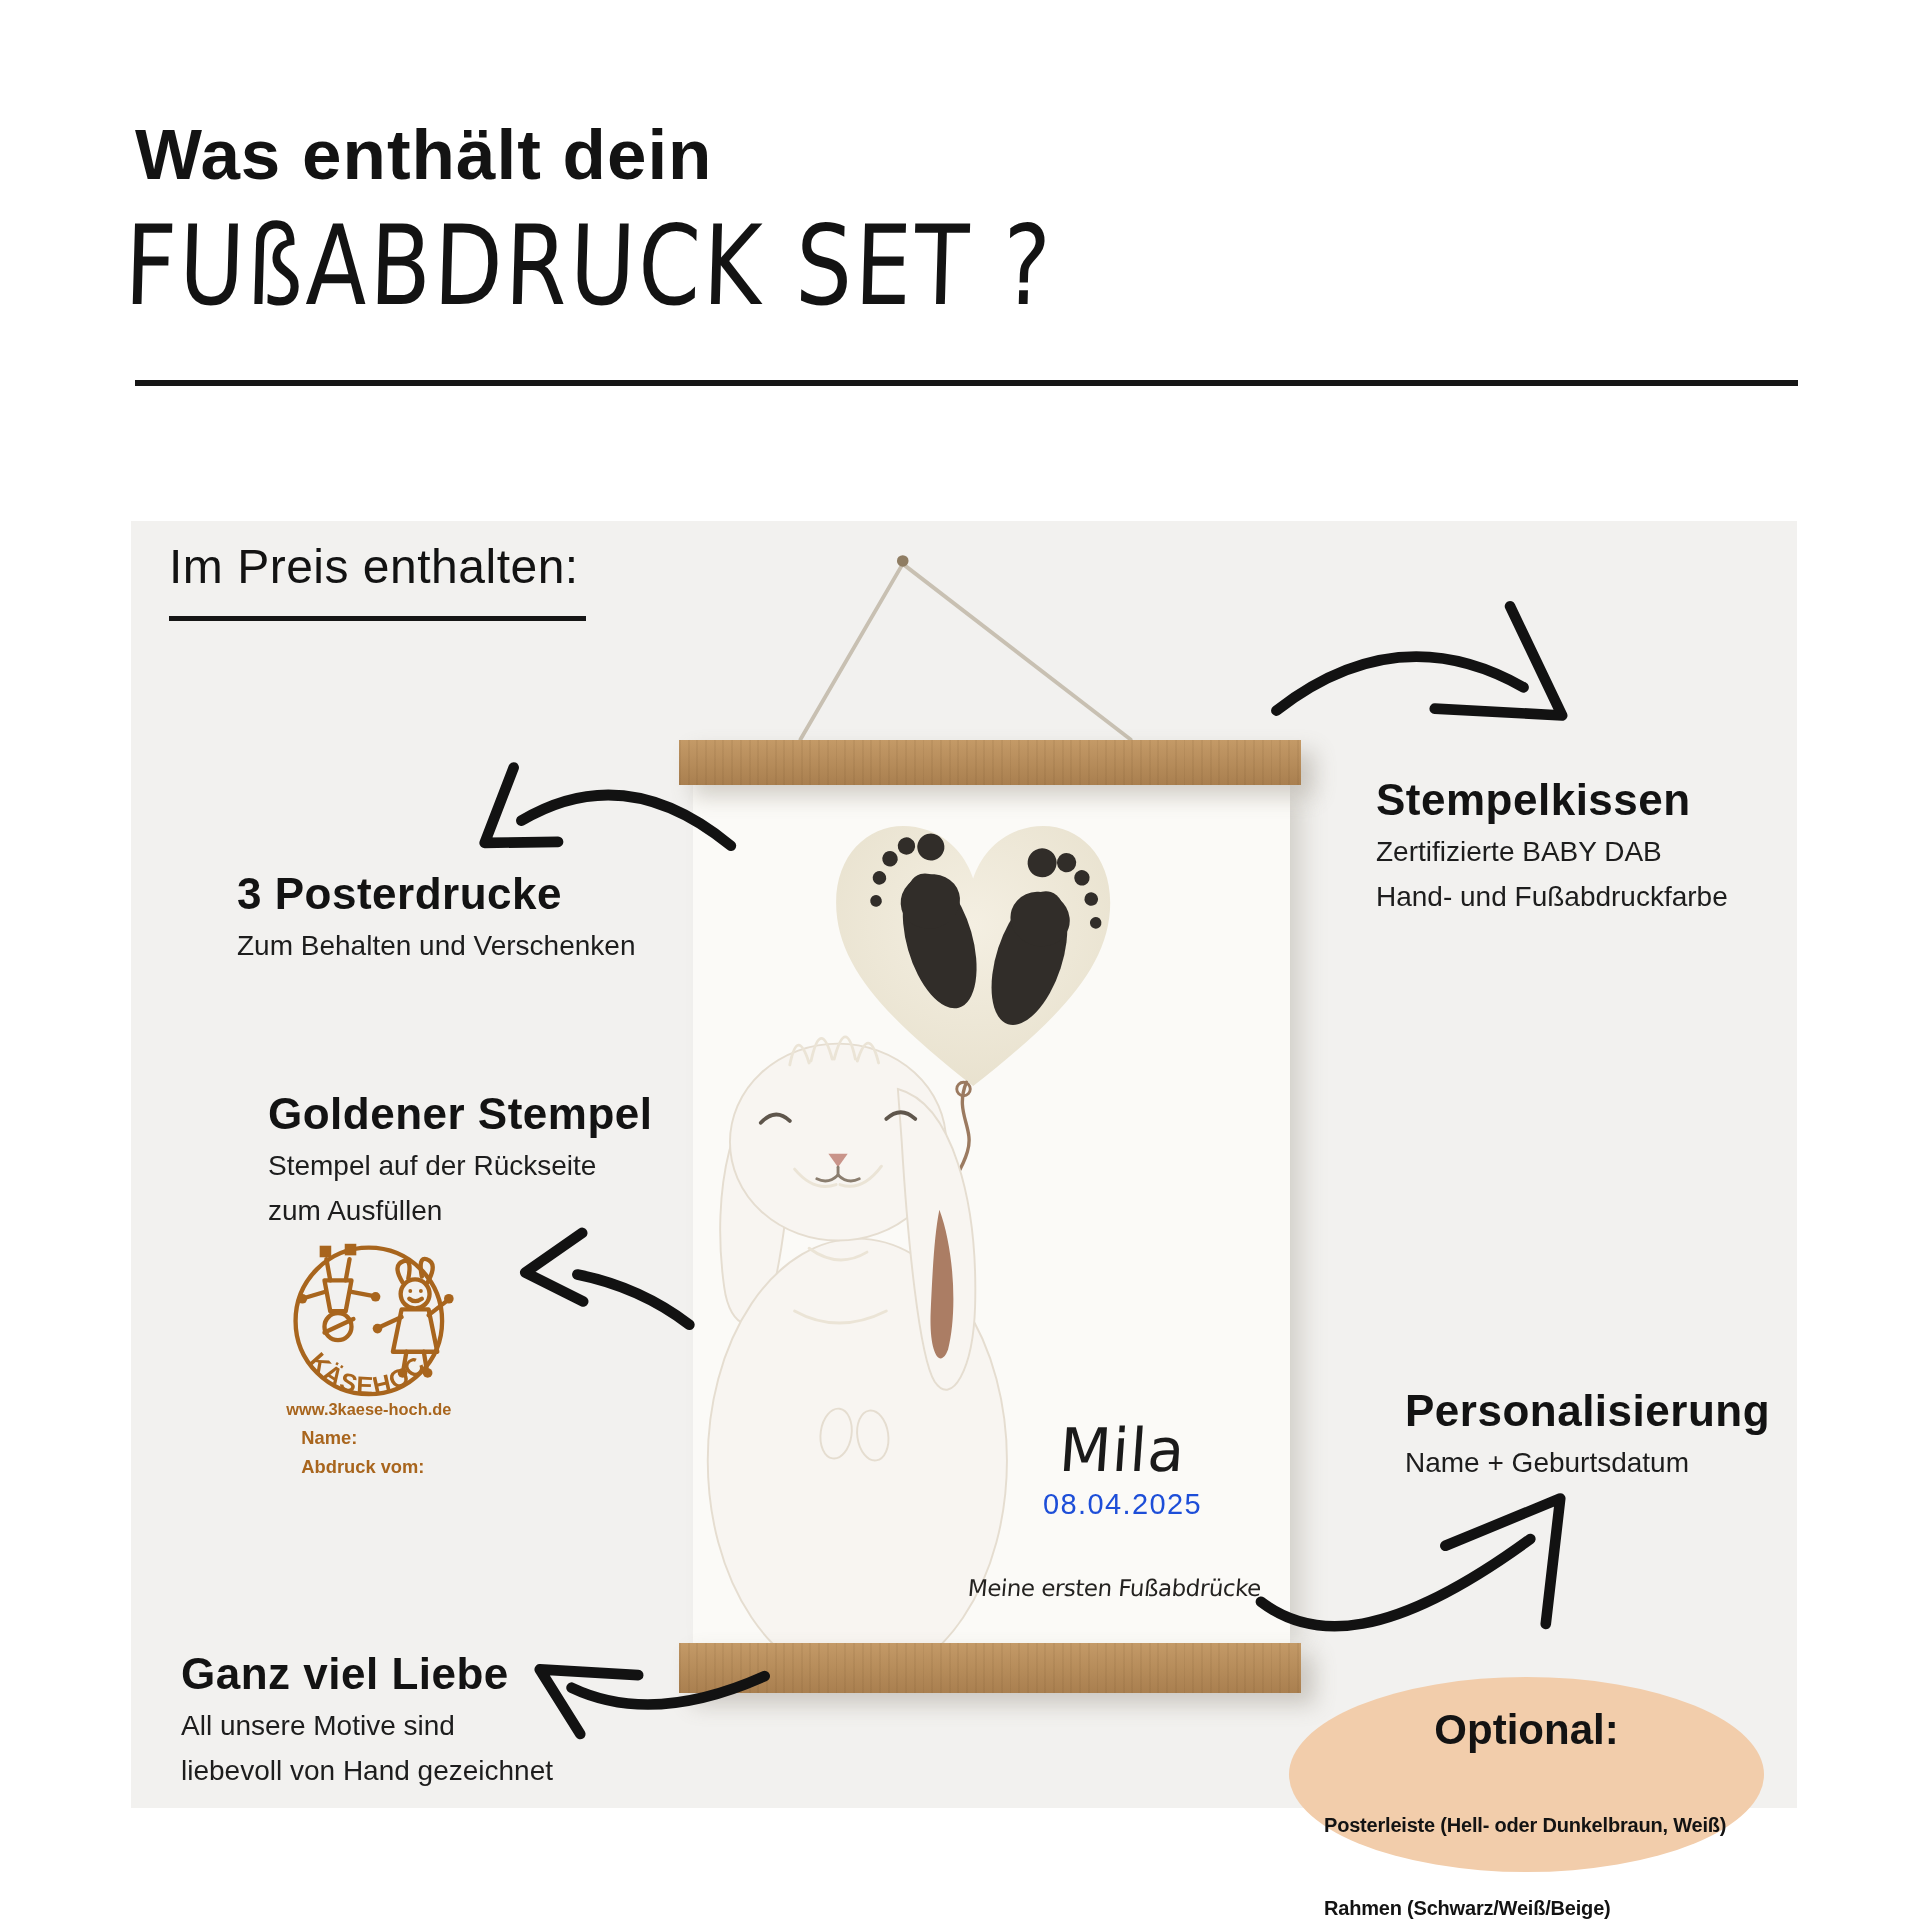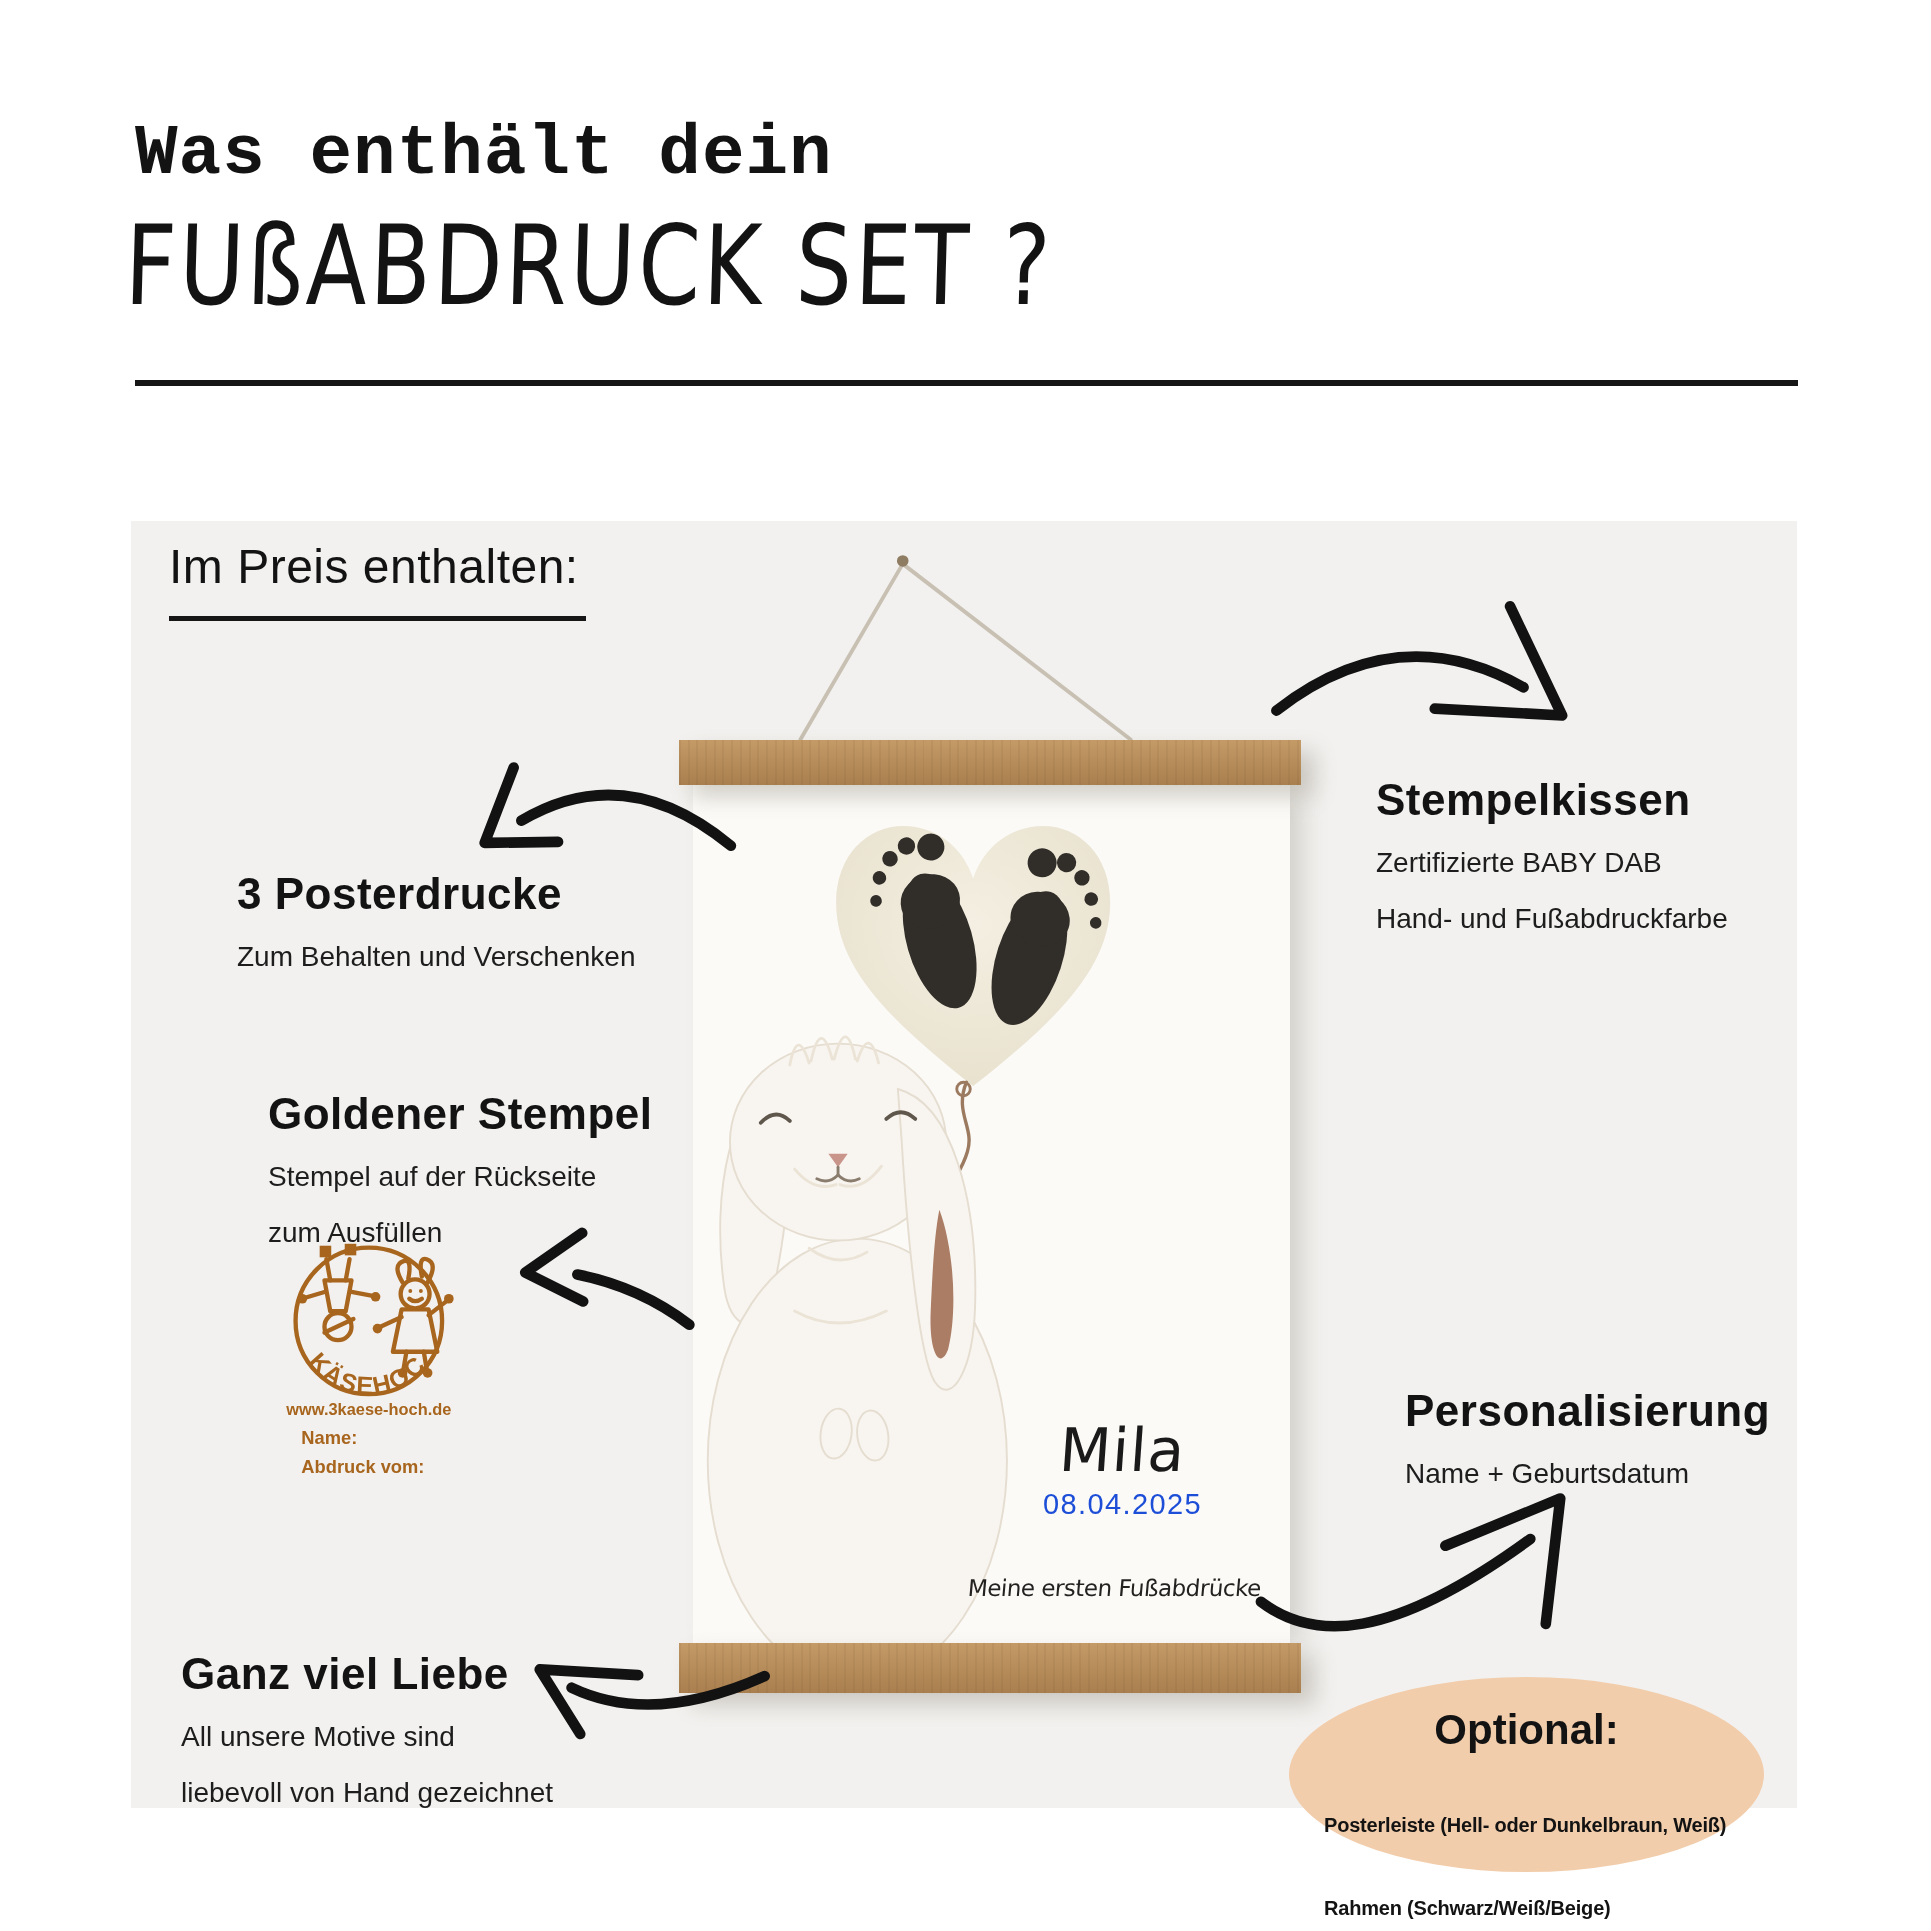--- a/index.html
+++ b/index.html
@@ -1,21 +1,21 @@
 <!DOCTYPE html>
 <html style="--panel: #f2f1ef; --peach: #f2cdab; --gold: #a8651d; --wood_light: #c49a67; --wood_dark: #a97f4f; --paper: #fbfaf7; --heart: #efe9d9; --footprint: #312d29; --ink: #121212;"><head>
 <meta charset="utf-8">
 <style>
   html,body{margin:0;padding:0;background:#ffffff;}
   #canvas{position:relative;width:1931px;height:1931px;background:#ffffff;overflow:hidden;
           font-family:"Liberation Sans",sans-serif;color:#131313;}
   .abs{position:absolute;}
 
   
-  .headline-intro{left:135px;top:114px;font-size:71px;font-weight:700;letter-spacing:1px;font-family:Liberation Mono, monospace;}
+  .headline-intro{left:135px;top:114px;font-size:71px;font-weight:700;letter-spacing:1px;}
   .headline-title{left:127px;top:201px;font-size:89px;font-weight:400;letter-spacing:2.9px;
                   font-family:"DejaVu Sans",sans-serif;transform:scaleY(1.24) skewX(-2deg);
                   transform-origin:left top;white-space:nowrap;}
   .headline-divider{left:135px;top:380px;width:1663px;height:5.8px;background:#161616;}
 
   
   .panel{left:131px;top:521px;width:1666px;height:1287px;background:var(--panel,#f2f1ef);}
 
   .included-heading{left:169px;top:539px;font-size:48px;font-weight:400;letter-spacing:0.5px;}
   .included-underline{left:169px;top:616px;width:417px;height:4.8px;background:#161616;}
@@ -34,21 +34,21 @@
   .baby-name{left:333px;top:630px;width:193px;text-align:center;font-size:60px;
              font-family:"DejaVu Sans",sans-serif;transform:skewX(-4deg);letter-spacing:1px;color:#1a1a1a;}
   .birth-date{left:333px;top:703px;width:193px;text-align:center;font-size:29px;
               letter-spacing:1.4px;color:#1d4ed8;}
   .poster-caption{left:275px;top:790px;width:290px;text-align:right;font-size:23px;
                   font-family:"DejaVu Sans",sans-serif;transform:skewX(-5deg);
                   letter-spacing:-0.5px;color:#242220;white-space:nowrap;}
 
   
   .f-title{font-size:44px;font-weight:700;letter-spacing:0.5px;line-height:1.15;}
-  .f-sub{font-size:28px;font-weight:400;color:#1d1d1d;line-height:1.32;margin-top:19px;}
+  .f-sub{font-size:28px;font-weight:400;color:#1d1d1d;line-height:1.32;margin-top:8px;}
   .feature{z-index:20;}
   .feature-posterprints{left:237px;top:869px;}
   .feature-goldstamp{left:268px;top:1089px;}
   .feature-inkpad{left:1376px;top:775px;}
   .feature-personalization{left:1405px;top:1386px;}
   .feature-love{left:181px;top:1649px;}
 
   .stamp-svg{left:280px;top:1238px;z-index:20;}
   .gold-stroke{stroke:var(--gold,#a8651d);fill:none;stroke-width:4.5;stroke-linecap:round;stroke-linejoin:round;}
   .gold-fill{fill:var(--gold,#a8651d);}

